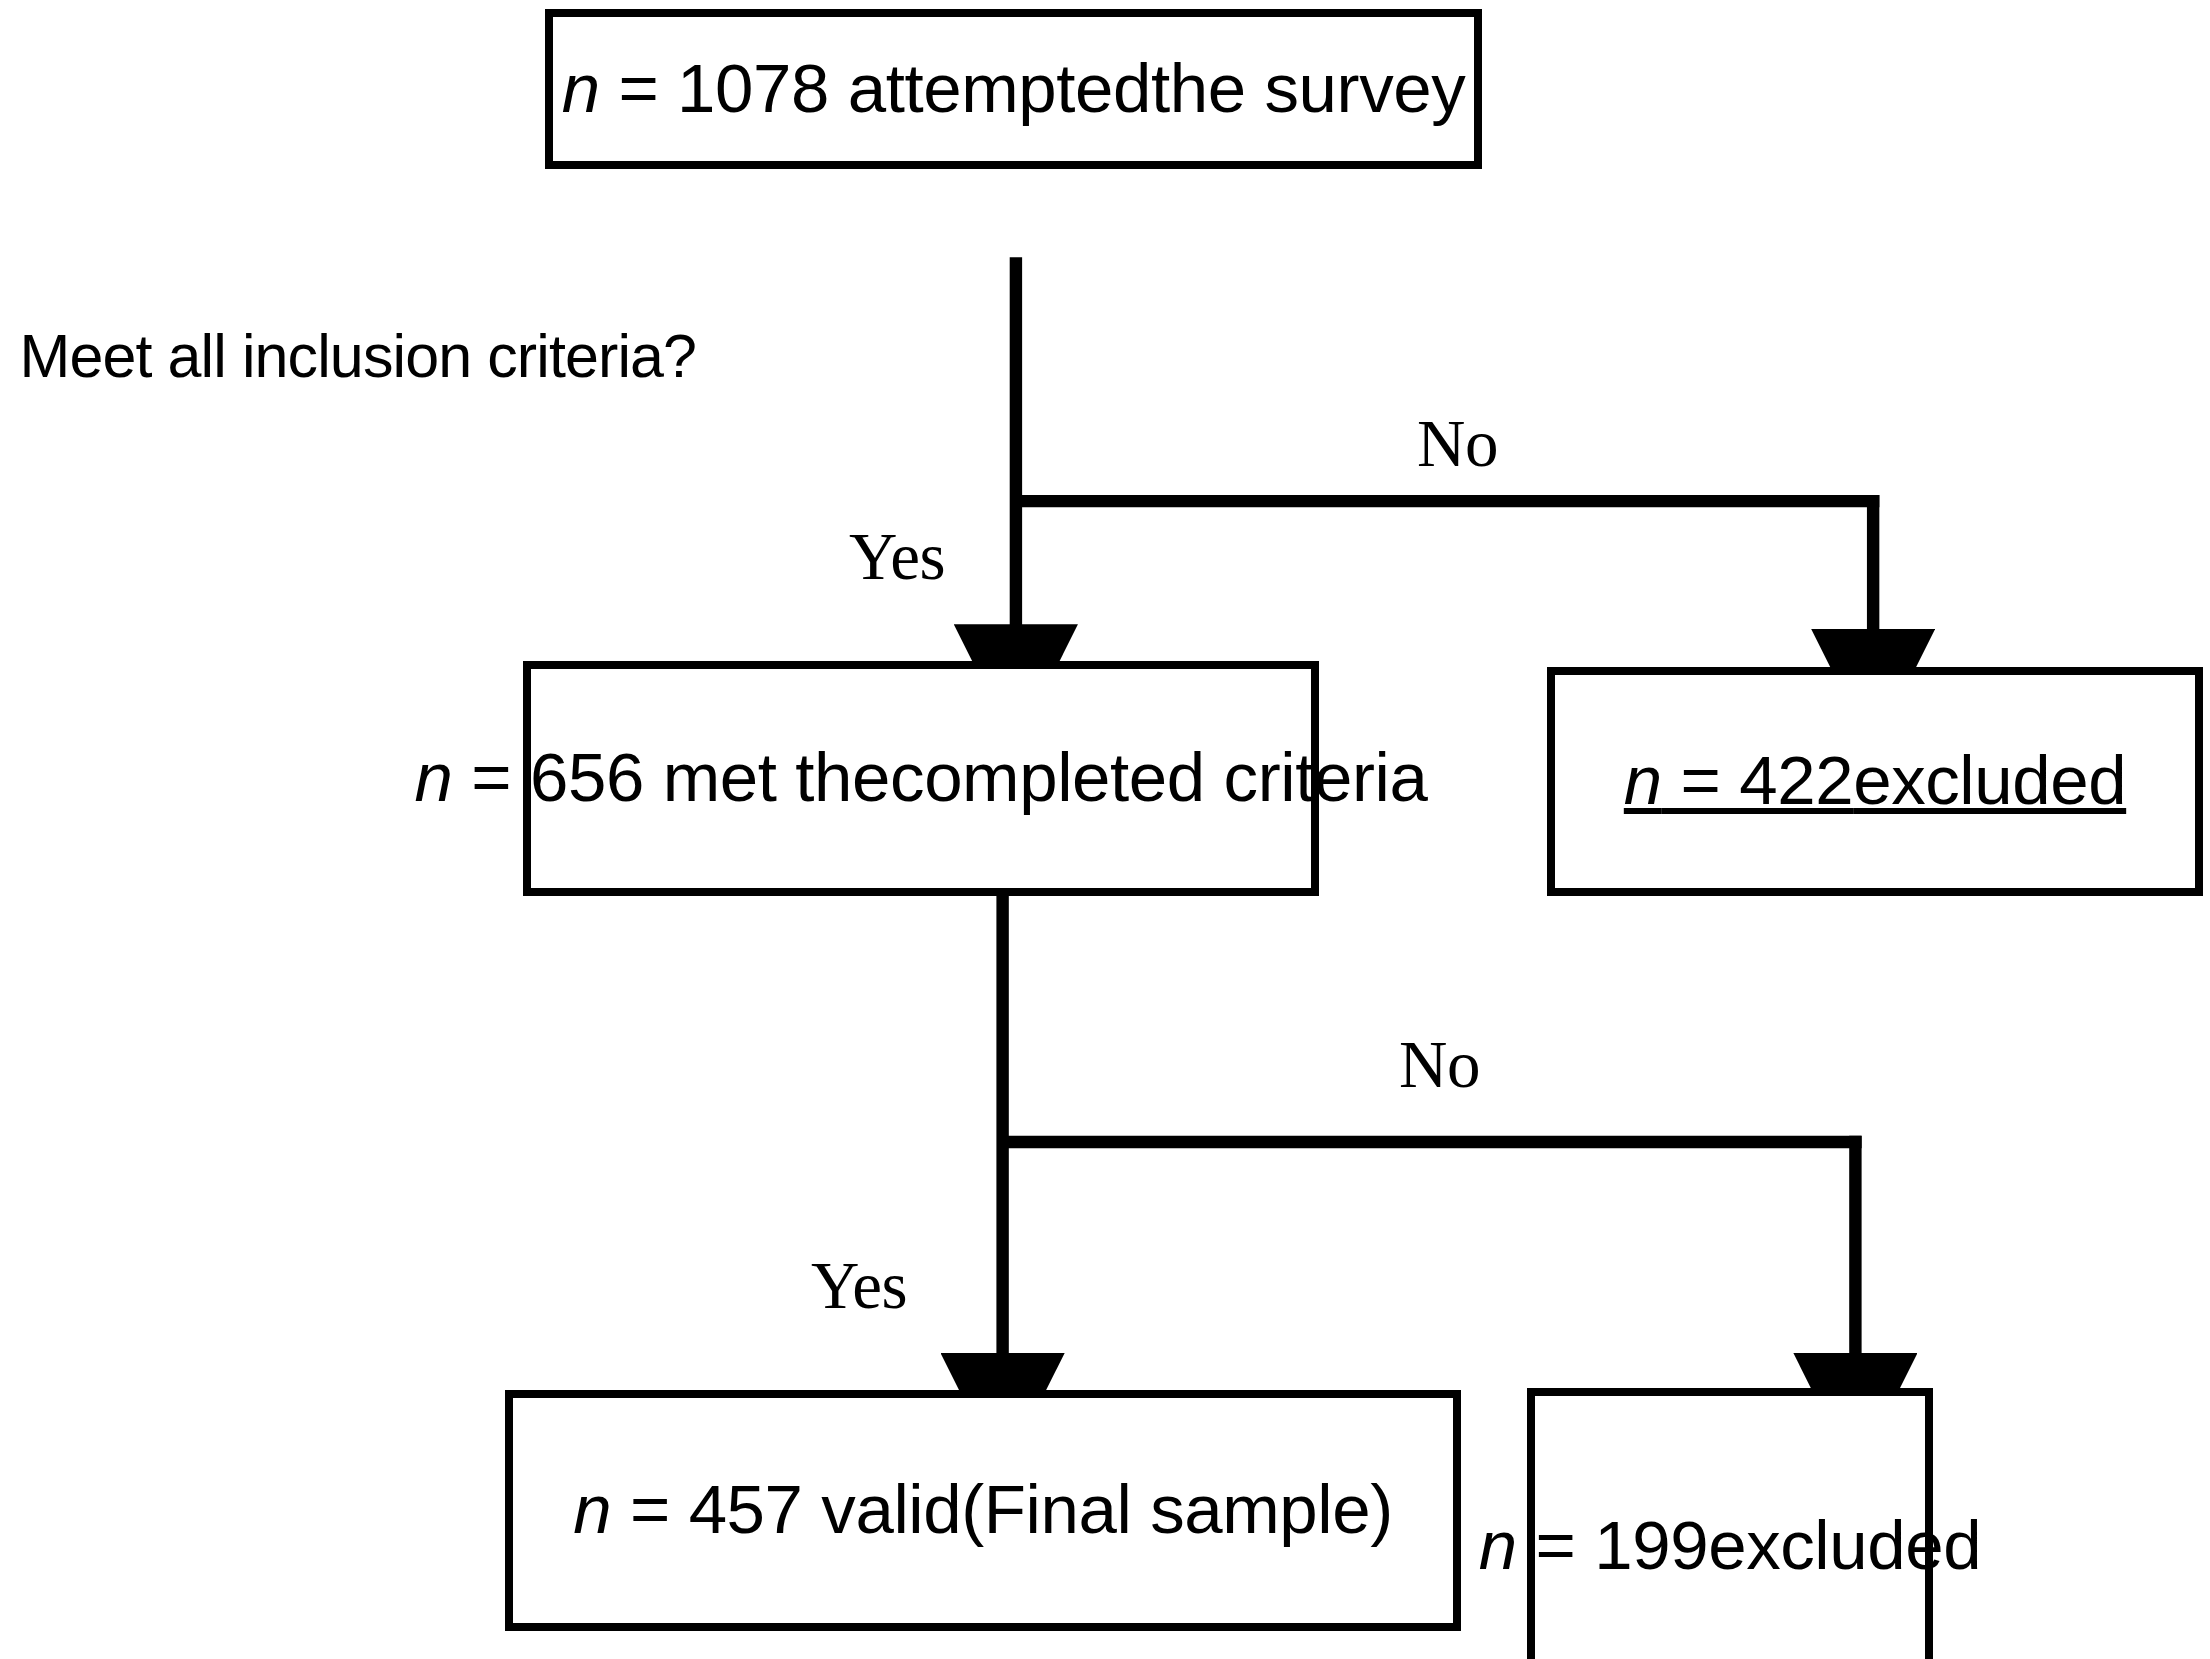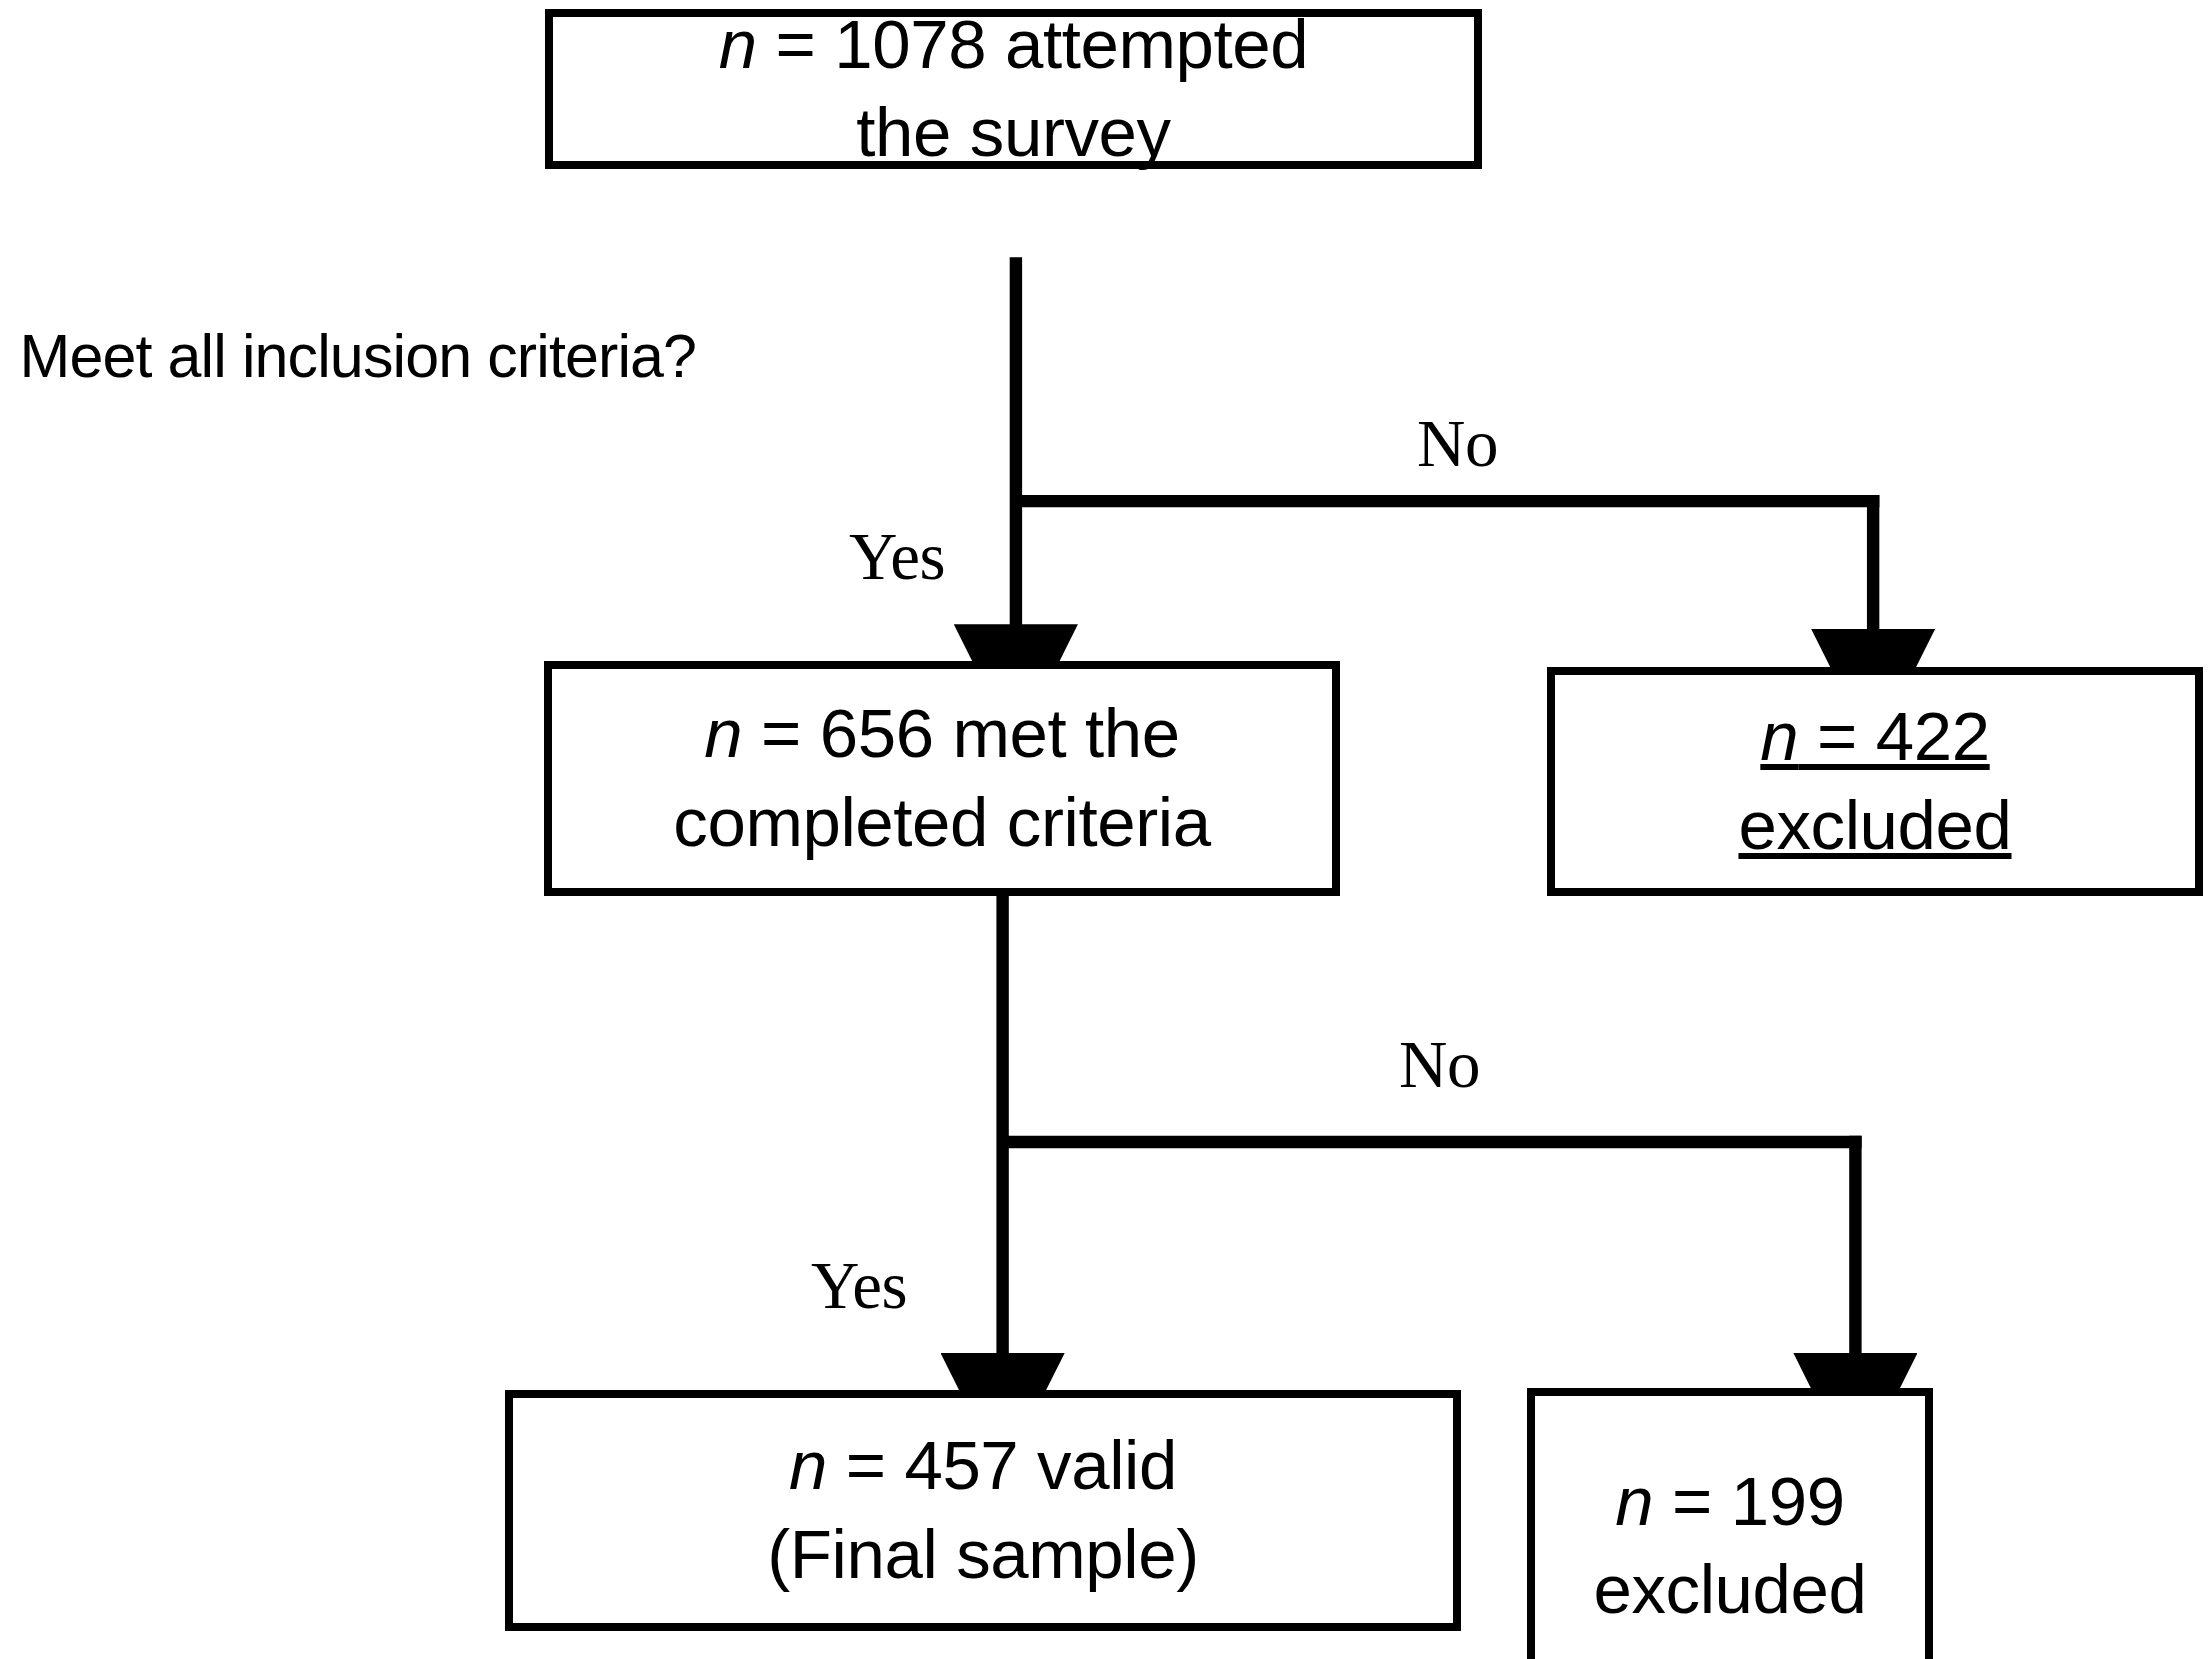--- a/index.html
+++ b/index.html
@@ -18,21 +18,21 @@
     height: 1660px;
     background: #ffffff;
     overflow: hidden;
   }
   .node-box {
     position: absolute;
     box-sizing: border-box;
     border: 8px solid #000000;
     background: #ffffff;
     display: flex;
-    flex-direction: column;
+    flex-direction: row;
     align-items: center;
     justify-content: center;
     text-align: center;
   }
   .node-line {
     display: block;
     font-size: 69px;
     line-height: 1.28;
     white-space: nowrap;
     letter-spacing: -0.4px;
@@ -94,21 +94,21 @@
     <line x1="2093" y1="1281" x2="2093" y2="1540" stroke="#000000" stroke-width="14" marker-end="url(#arrowhead)"></line>
   </svg>
 
   <div class="node-box" style="left:545px; top:8.9px; width:937px; height:160px;">
     <span class="node-line">
       <i class="ital">n</i><span> = 1078 attempted</span>
     </span>
     <span class="node-line">the survey</span>
   </div>
 
-  <div class="node-box" style="left:544px; top:661px; width:796px; height:235px;">
+  <div class="node-box" style="left:523px; top:661px; width:796px; height:235px;">
     <span class="node-line">
       <i class="ital">n</i><span> = 656 met the</span>
     </span>
     <span class="node-line">completed criteria</span>
   </div>
 
   <div class="node-box" style="left:1547px; top:667px; width:656px; height:229px;text-decoration:underline;">
     <span class="node-line">
       <i class="ital">n</i><span> = 422</span>
     </span>

